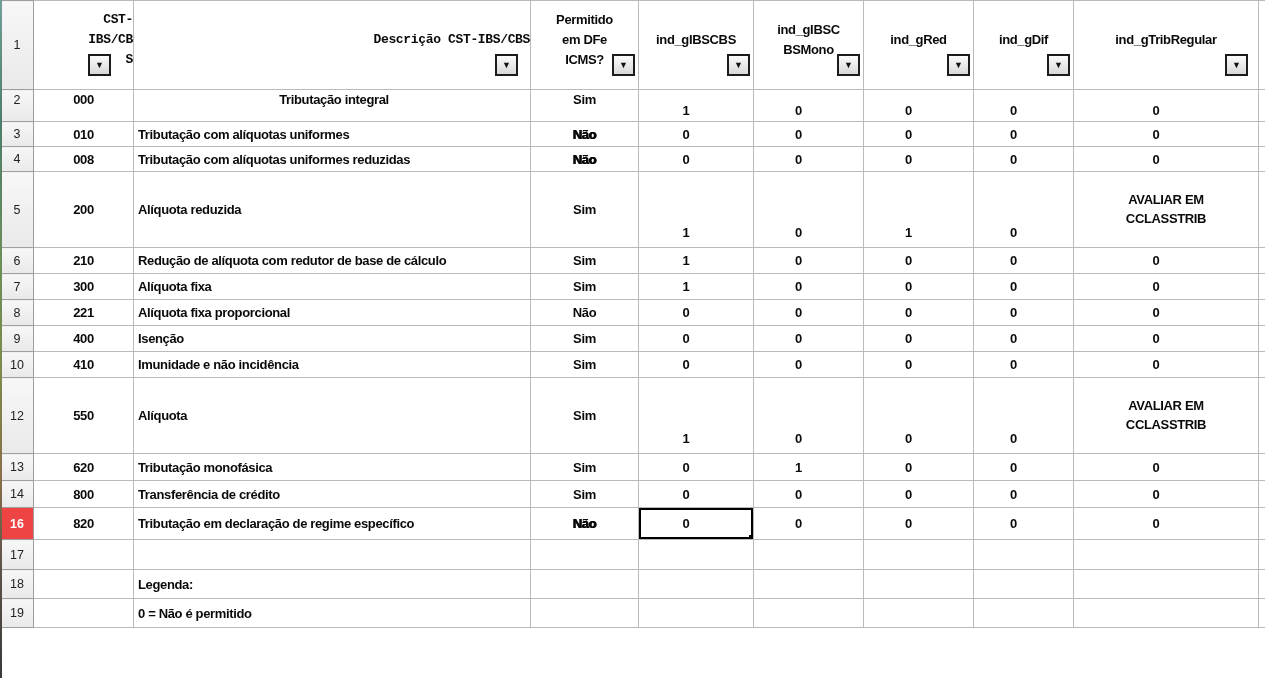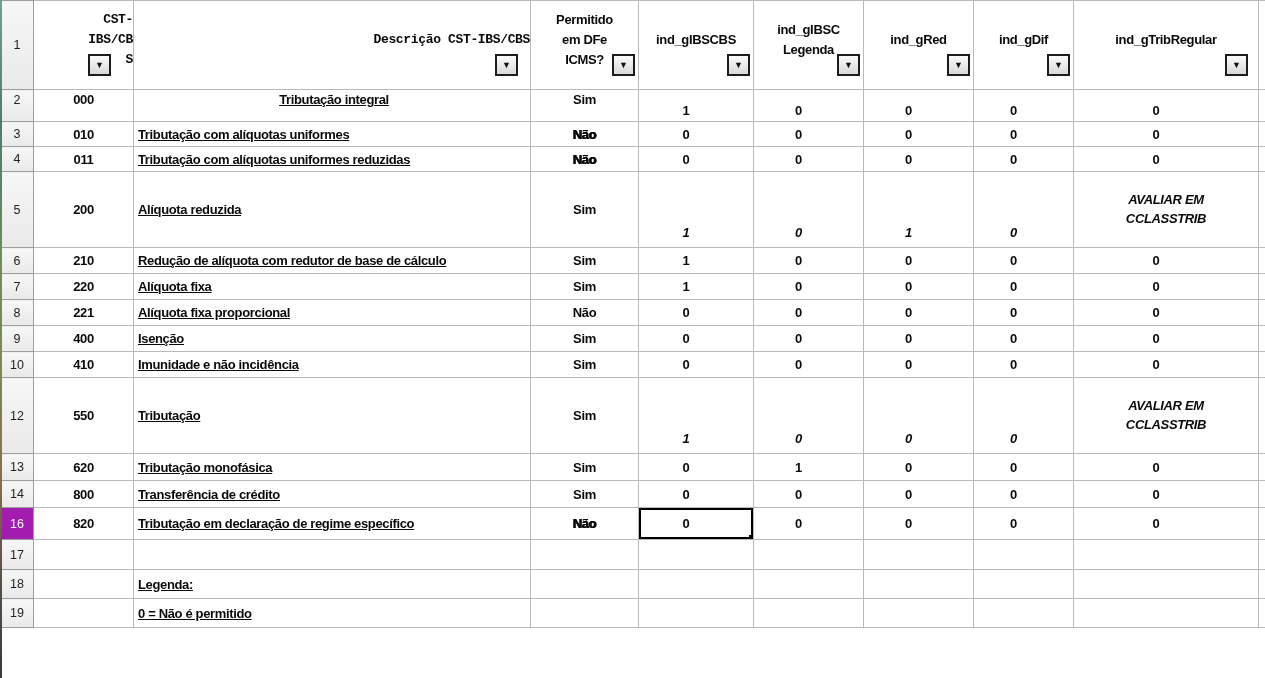--- a/index.html
+++ b/index.html
@@ -43,23 +43,23 @@
   .rh{
     background:linear-gradient(180deg,#f7f7f7,#e9e9e9);
     border:1px solid #9e9e9e;
     text-align:center;
     font-weight:400;
     font-size:12.5px;
     letter-spacing:0;
     color:#222;
   }
   .rh-sel{
-    background:#a21caf;
+    background:#ef4444;
     color:#ffffff;
-    font-weight:normal;
+    font-weight:bold;
   }
   
   tr.hdr th{height:88px;position:relative;vertical-align:middle;}
   .hlbl{white-space:pre-line;line-height:1.55;padding-bottom:10px;}
   .hl-center{text-align:center;}
   .hl-left{text-align:right;padding-left:5px;font-family:Liberation Mono, monospace;}
   .fbtn{
     position:absolute;
     width:23px;height:22px;
     background:linear-gradient(180deg,#fbfbfb,#d9d9d9);
@@ -80,27 +80,27 @@
   tr.rsz-s25 td{height:25px;}
   tr.rsz-s26 td{height:26px;}
   tr.rsz-s27 td{height:27px;}
   tr.rsz-tall td{height:68px;}
   tr.rsz-r16 td{height:31px;}
   tr.rsz-b29 td{height:29px;margin-left:20px;}
   tr.rsz-b28 td{height:28px;}
 
   
   td.cst{text-align:center;}
-  td.desc{text-align:left;padding-left:4px;text-decoration:underline;}
+  td.desc{text-align:left;padding-left:4px;}
   td.perm{text-align:center;}
   td.num{text-align:center;padding-right:20px;}
   td.avaliar{white-space:pre-line;padding-right:0;line-height:1.45;vertical-align:middle;text-align:center;}
   .xbold{text-shadow:0.6px 0 0 currentColor, -0.3px 0 0 currentColor;}
 
-  tr.rsz-tall td.num{vertical-align:bottom;padding-bottom:7px;font-style:italic;}
+  tr.rsz-tall td.num{vertical-align:bottom;padding-bottom:7px;}
   tr.rsz-tall td.avaliar{vertical-align:middle;padding-bottom:0;}
   tr.rsz-r2 td.num{vertical-align:bottom;padding-bottom:3px;}
   tr.rsz-r2 td.tcell{vertical-align:top;padding-top:2px;text-align:center;}
   tr.rsz-r2 td.rh{vertical-align:top;padding-top:3px;}
 
   
   td.selcell{position:relative;}
   td.selcell::after{
     content:"";
     position:absolute;inset:-1px;
@@ -171,21 +171,21 @@
 
         <th>
           <div class="hlbl hl-center">ind_gIBSCBS</div>
           <div class="fbtn">
               <span class="tri">▼</span>
             </div>
         </th>
 
         <th>
           <div class="hlbl hl-center">ind_gIBSC
-Legenda</div>
+BSMono</div>
           <div class="fbtn">
               <span class="tri">▼</span>
             </div>
         </th>
 
         <th>
           <div class="hlbl hl-center">ind_gRed</div>
           <div class="fbtn">
               <span class="tri">▼</span>
             </div>
@@ -228,21 +228,21 @@
           <td class="perm tcell xbold">Não</td>
           <td class="num">0</td>
           <td class="num">0</td>
           <td class="num">0</td>
           <td class="num">0</td>
           <td class="num">0</td>
           <td class="fillc"></td>
         </tr>
         <tr class="rsz-s24">
           <td class="rh">4</td>
-          <td class="cst tcell">011</td>
+          <td class="cst tcell">008</td>
           <td class="desc tcell">Tributação com alíquotas uniformes reduzidas</td>
           <td class="perm tcell xbold">Não</td>
           <td class="num">0</td>
           <td class="num">0</td>
           <td class="num">0</td>
           <td class="num">0</td>
           <td class="num">0</td>
           <td class="fillc"></td>
         </tr>
         <tr class="rsz-tall">
@@ -265,21 +265,21 @@
           <td class="perm tcell">Sim</td>
           <td class="num">1</td>
           <td class="num">0</td>
           <td class="num">0</td>
           <td class="num">0</td>
           <td class="num">0</td>
           <td class="fillc"></td>
         </tr>
         <tr class="rsz-s25">
           <td class="rh">7</td>
-          <td class="cst tcell">220</td>
+          <td class="cst tcell">300</td>
           <td class="desc tcell">Alíquota fixa</td>
           <td class="perm tcell">Sim</td>
           <td class="num">1</td>
           <td class="num">0</td>
           <td class="num">0</td>
           <td class="num">0</td>
           <td class="num">0</td>
           <td class="fillc"></td>
         </tr>
         <tr class="rsz-s25">
@@ -314,21 +314,21 @@
           <td class="num">0</td>
           <td class="num">0</td>
           <td class="num">0</td>
           <td class="num">0</td>
           <td class="num">0</td>
           <td class="fillc"></td>
         </tr>
         <tr class="rsz-tall">
           <td class="rh">12</td>
           <td class="cst tcell">550</td>
-          <td class="desc tcell">Tributação</td>
+          <td class="desc tcell">Alíquota</td>
           <td class="perm tcell">Sim</td>
           <td class="num">1</td>
           <td class="num">0</td>
           <td class="num">0</td>
           <td class="num">0</td>
           <td class="num avaliar">AVALIAR EM
 CCLASSTRIB</td>
           <td class="fillc"></td>
         </tr>
         <tr class="rsz-s26">

